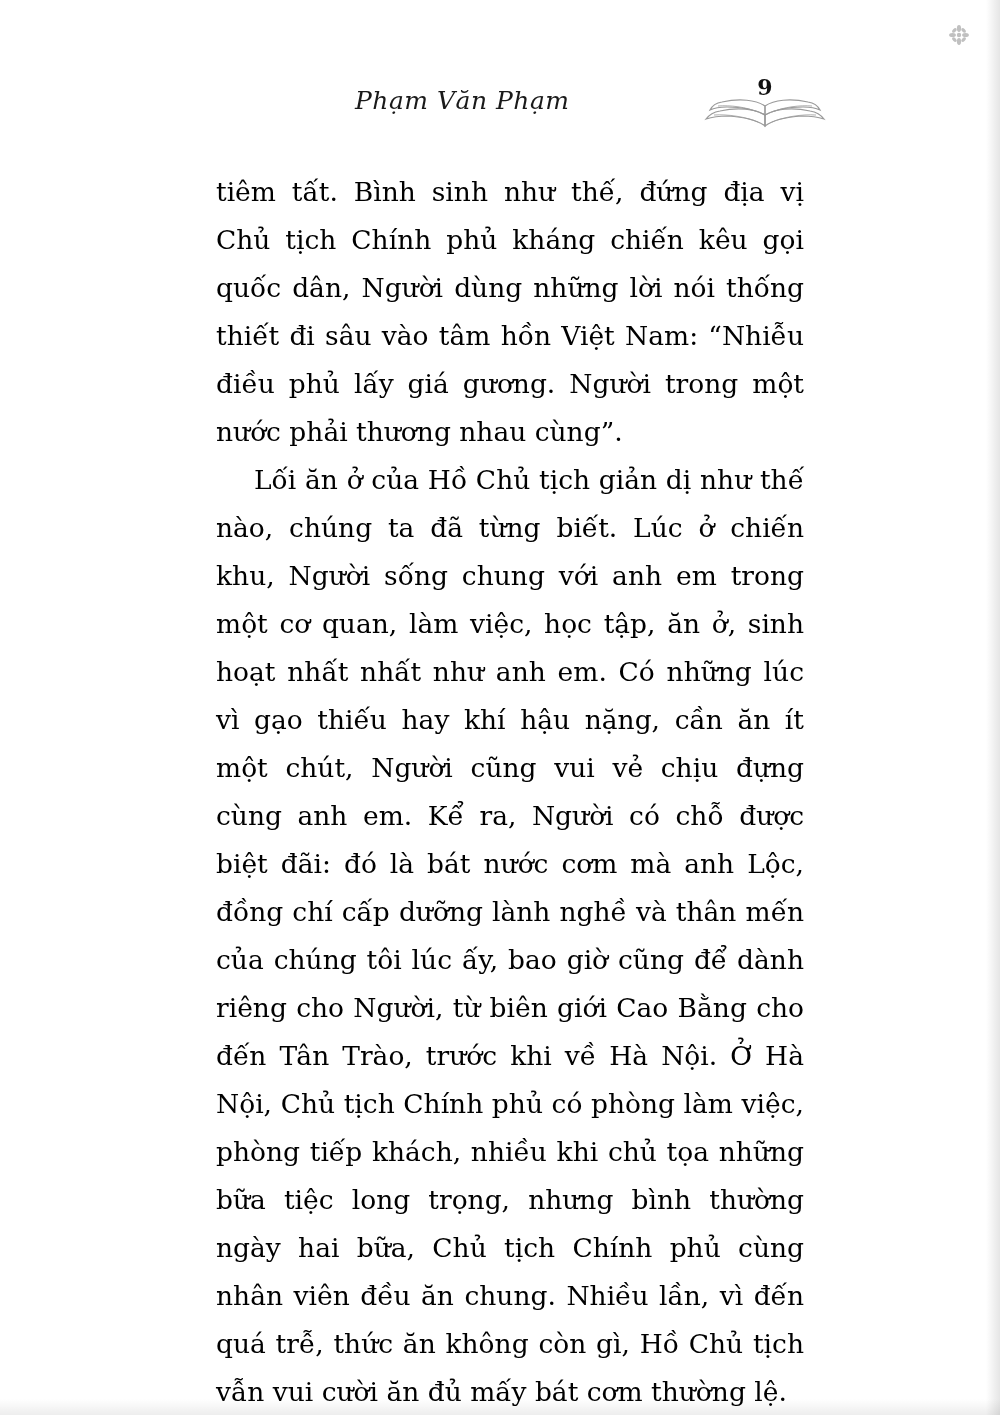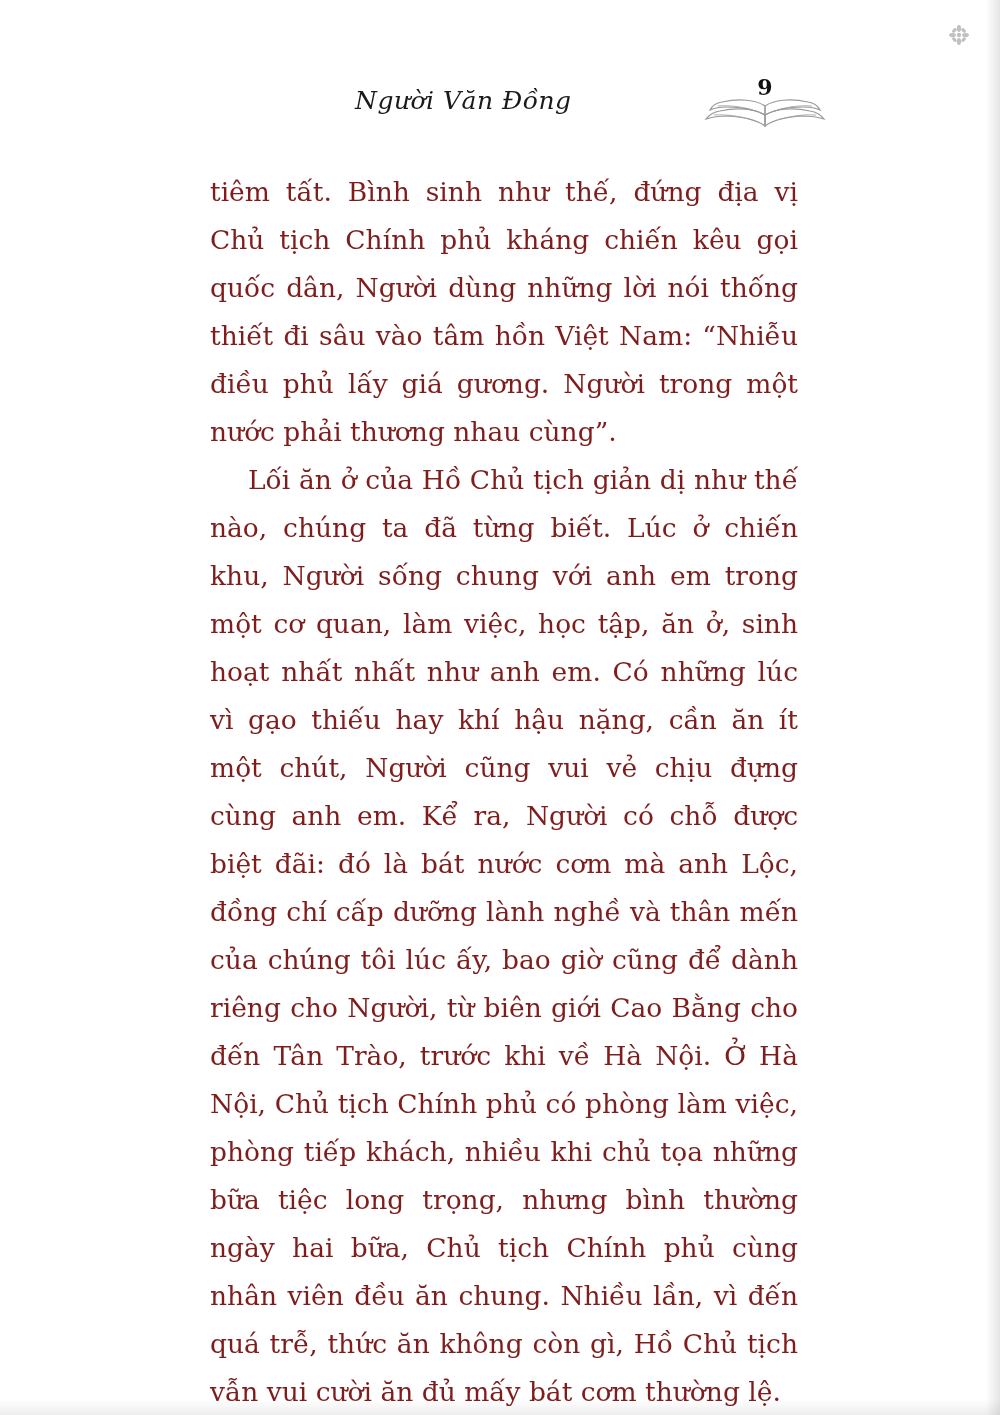--- a/index.html
+++ b/index.html
@@ -103,27 +103,27 @@
     position: absolute;
     left: 0;
     top: 22px;
     width: 130px;
     height: 40px;
     color: #8e8e8e;
   }
 
   .body-text {
     position: absolute;
-    left: 210px;
+    left: 216px;
     top: 168px;
     width: 588px;
     font-family: "DejaVu Serif", serif;
     font-size: 26.5px;
     line-height: 48px;
-    color: #7f1d1d;
+    color: #000000;
     text-align: justify;
     text-justify: inter-word;
     hyphens: none;
   }
 
   .body-text p {
     margin: 0;
   }
   .body-text p.indent {
     text-indent: 38px;
@@ -145,21 +145,21 @@
         <ellipse cx="8.4" cy="8.4" rx="2.8" ry="1.7" transform="rotate(-45 8.4 8.4)"></ellipse>
         <ellipse cx="17.6" cy="17.6" rx="2.8" ry="1.7" transform="rotate(-45 17.6 17.6)"></ellipse>
         <ellipse cx="17.6" cy="8.4" rx="2.8" ry="1.7" transform="rotate(45 17.6 8.4)"></ellipse>
         <ellipse cx="8.4" cy="17.6" rx="2.8" ry="1.7" transform="rotate(45 8.4 17.6)"></ellipse>
       </g>
     </svg>
   </div>
 
   <div class="header">
 
-    <div class="running-title">Người Văn Đồng</div>
+    <div class="running-title">Phạm Văn Phạm</div>
 
     <div class="page-number-block">
       <div class="page-number">9</div>
       <div class="book-ornament">
         <svg width="130" height="40" viewBox="0 0 130 40" aria-hidden="true">
           <g fill="none" stroke="#9a9a9a" stroke-width="1.2">
             <path d="M65 10 C 56 4, 40 2, 22 6 C 16 7, 12 10, 10 14 C 14 12, 20 11, 27 11 C 42 11, 56 14, 65 19 Z"></path>
             <path d="M65 10 C 74 4, 90 2, 108 6 C 114 7, 118 10, 120 14 C 116 12, 110 11, 103 11 C 88 11, 74 14, 65 19 Z"></path>
             <path d="M65 19 C 55 13, 38 11, 20 15 C 14 16, 9 19, 6 23 C 12 21, 20 20, 28 20 C 44 21, 57 24, 65 30 Z"></path>
             <path d="M65 19 C 75 13, 92 11, 110 15 C 116 16, 121 19, 124 23 C 118 21, 110 20, 102 20 C 86 21, 73 24, 65 30 Z"></path>

